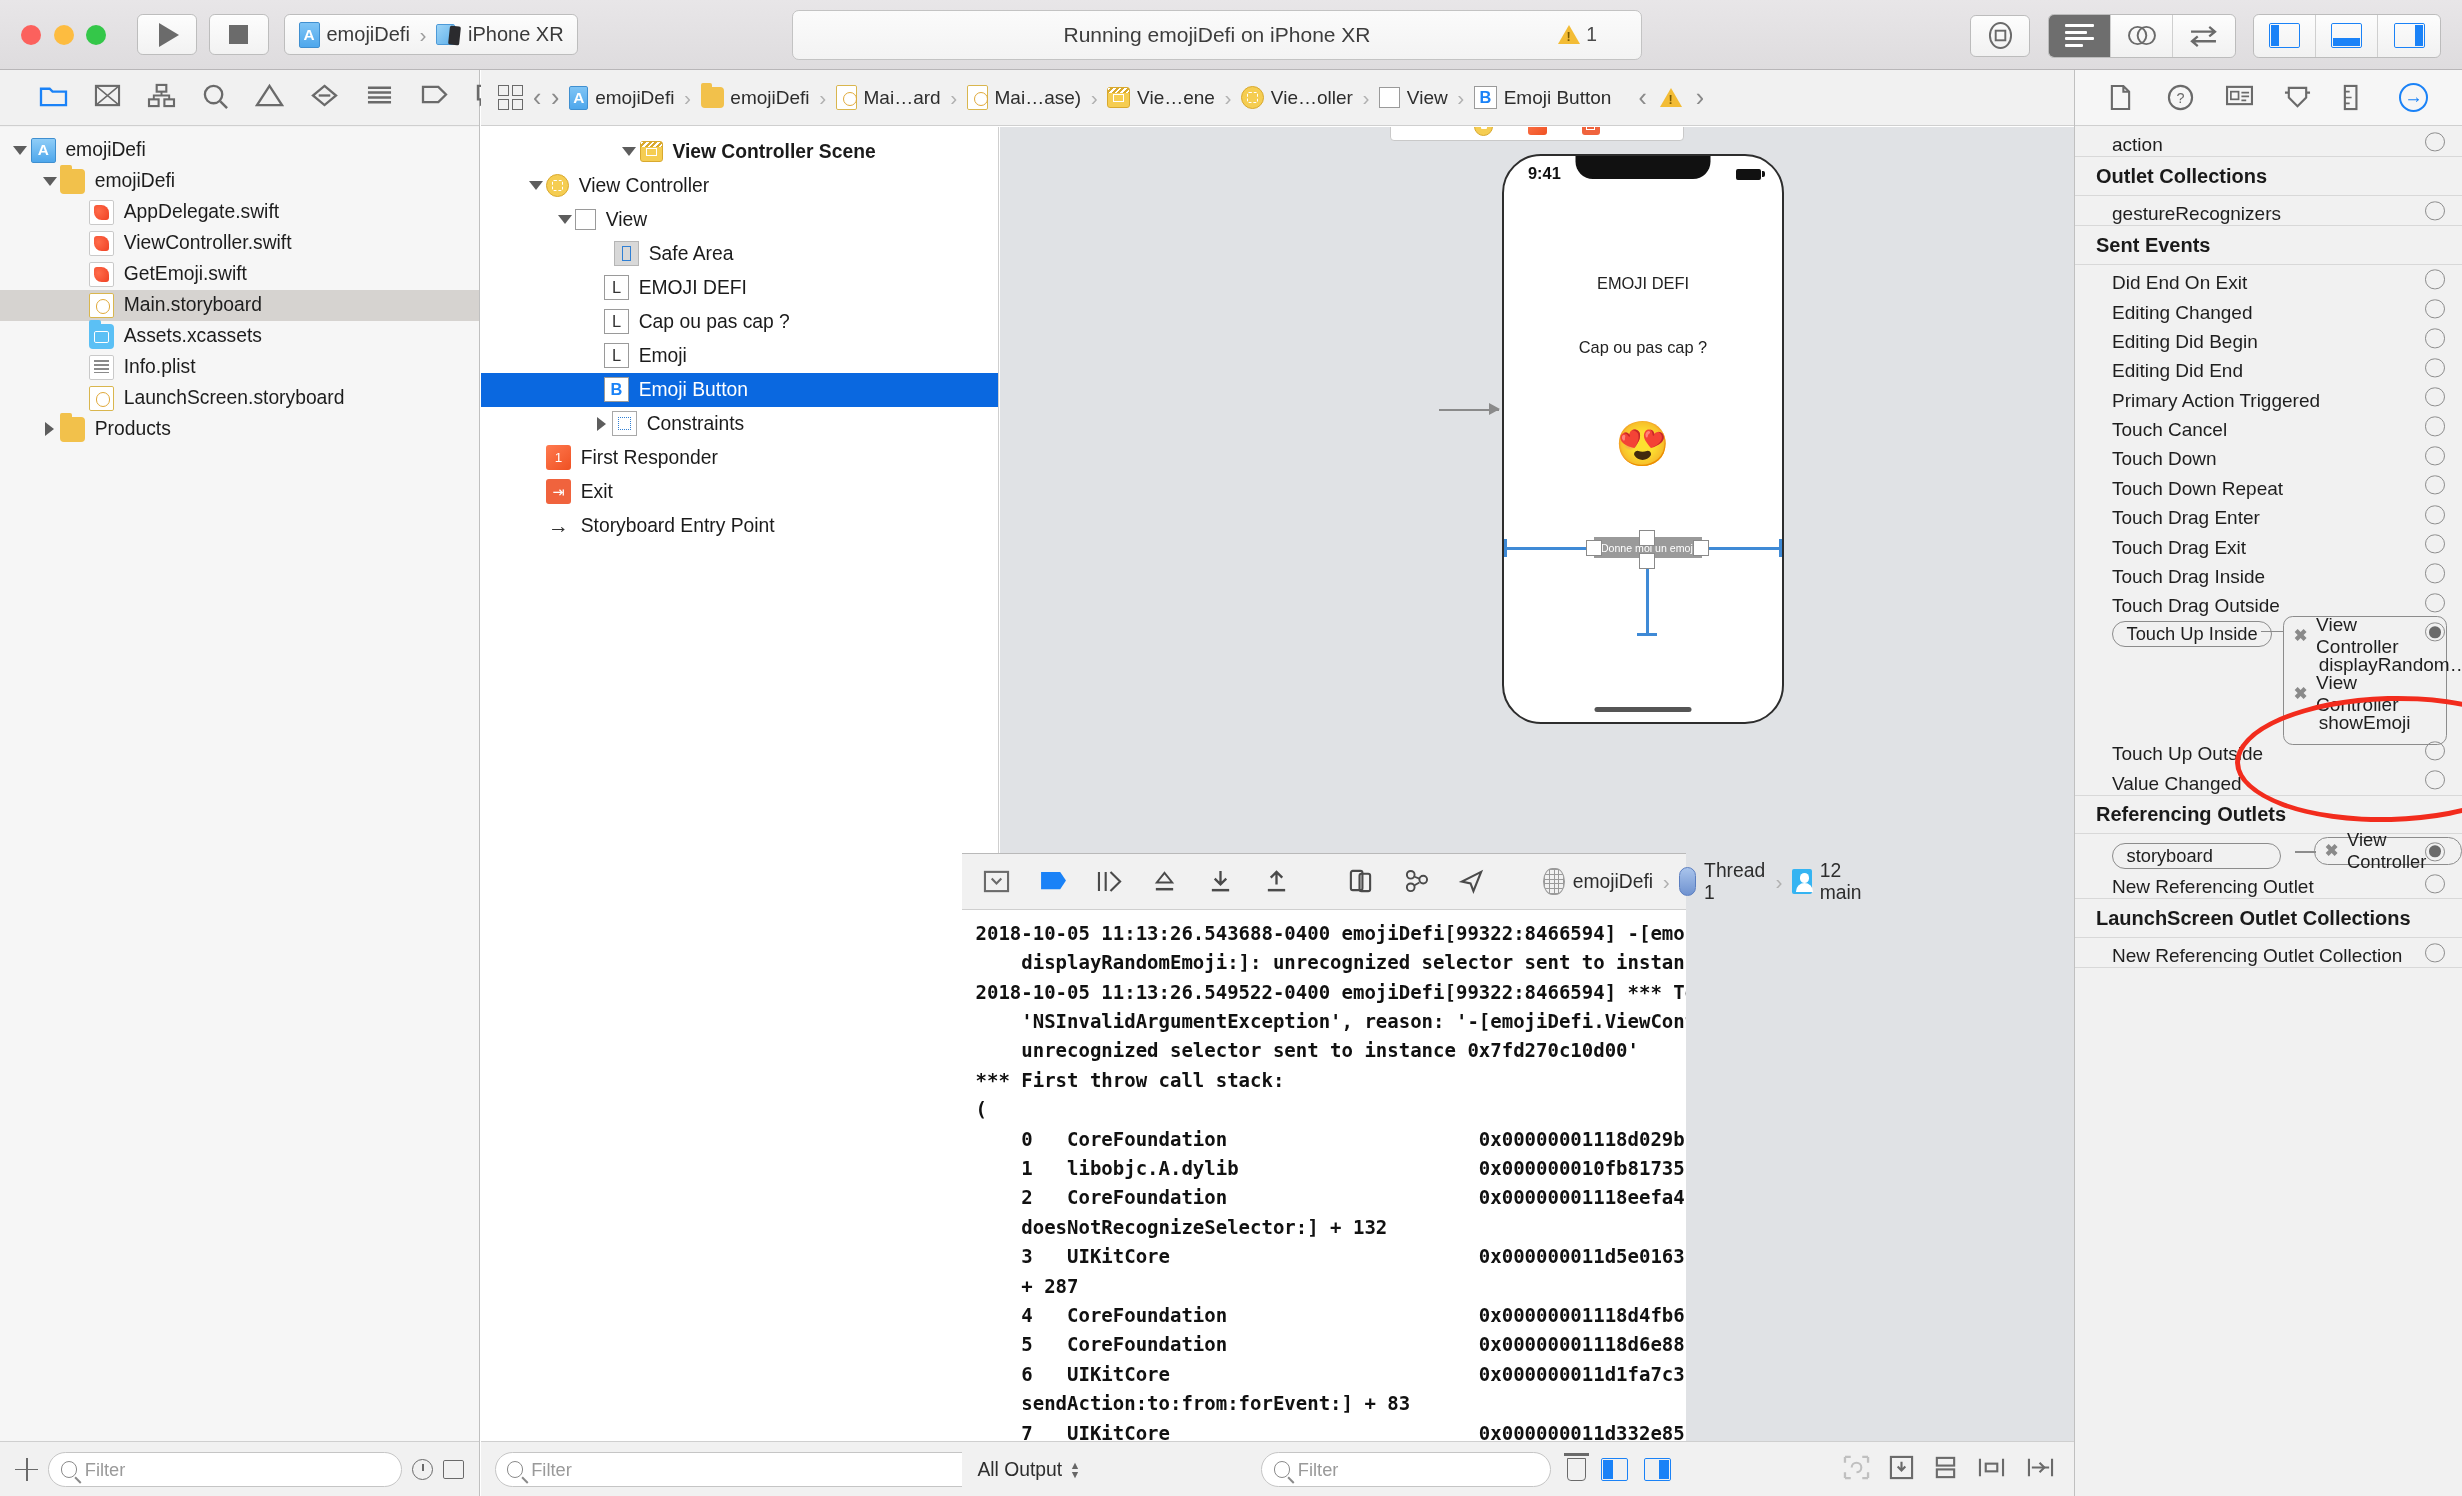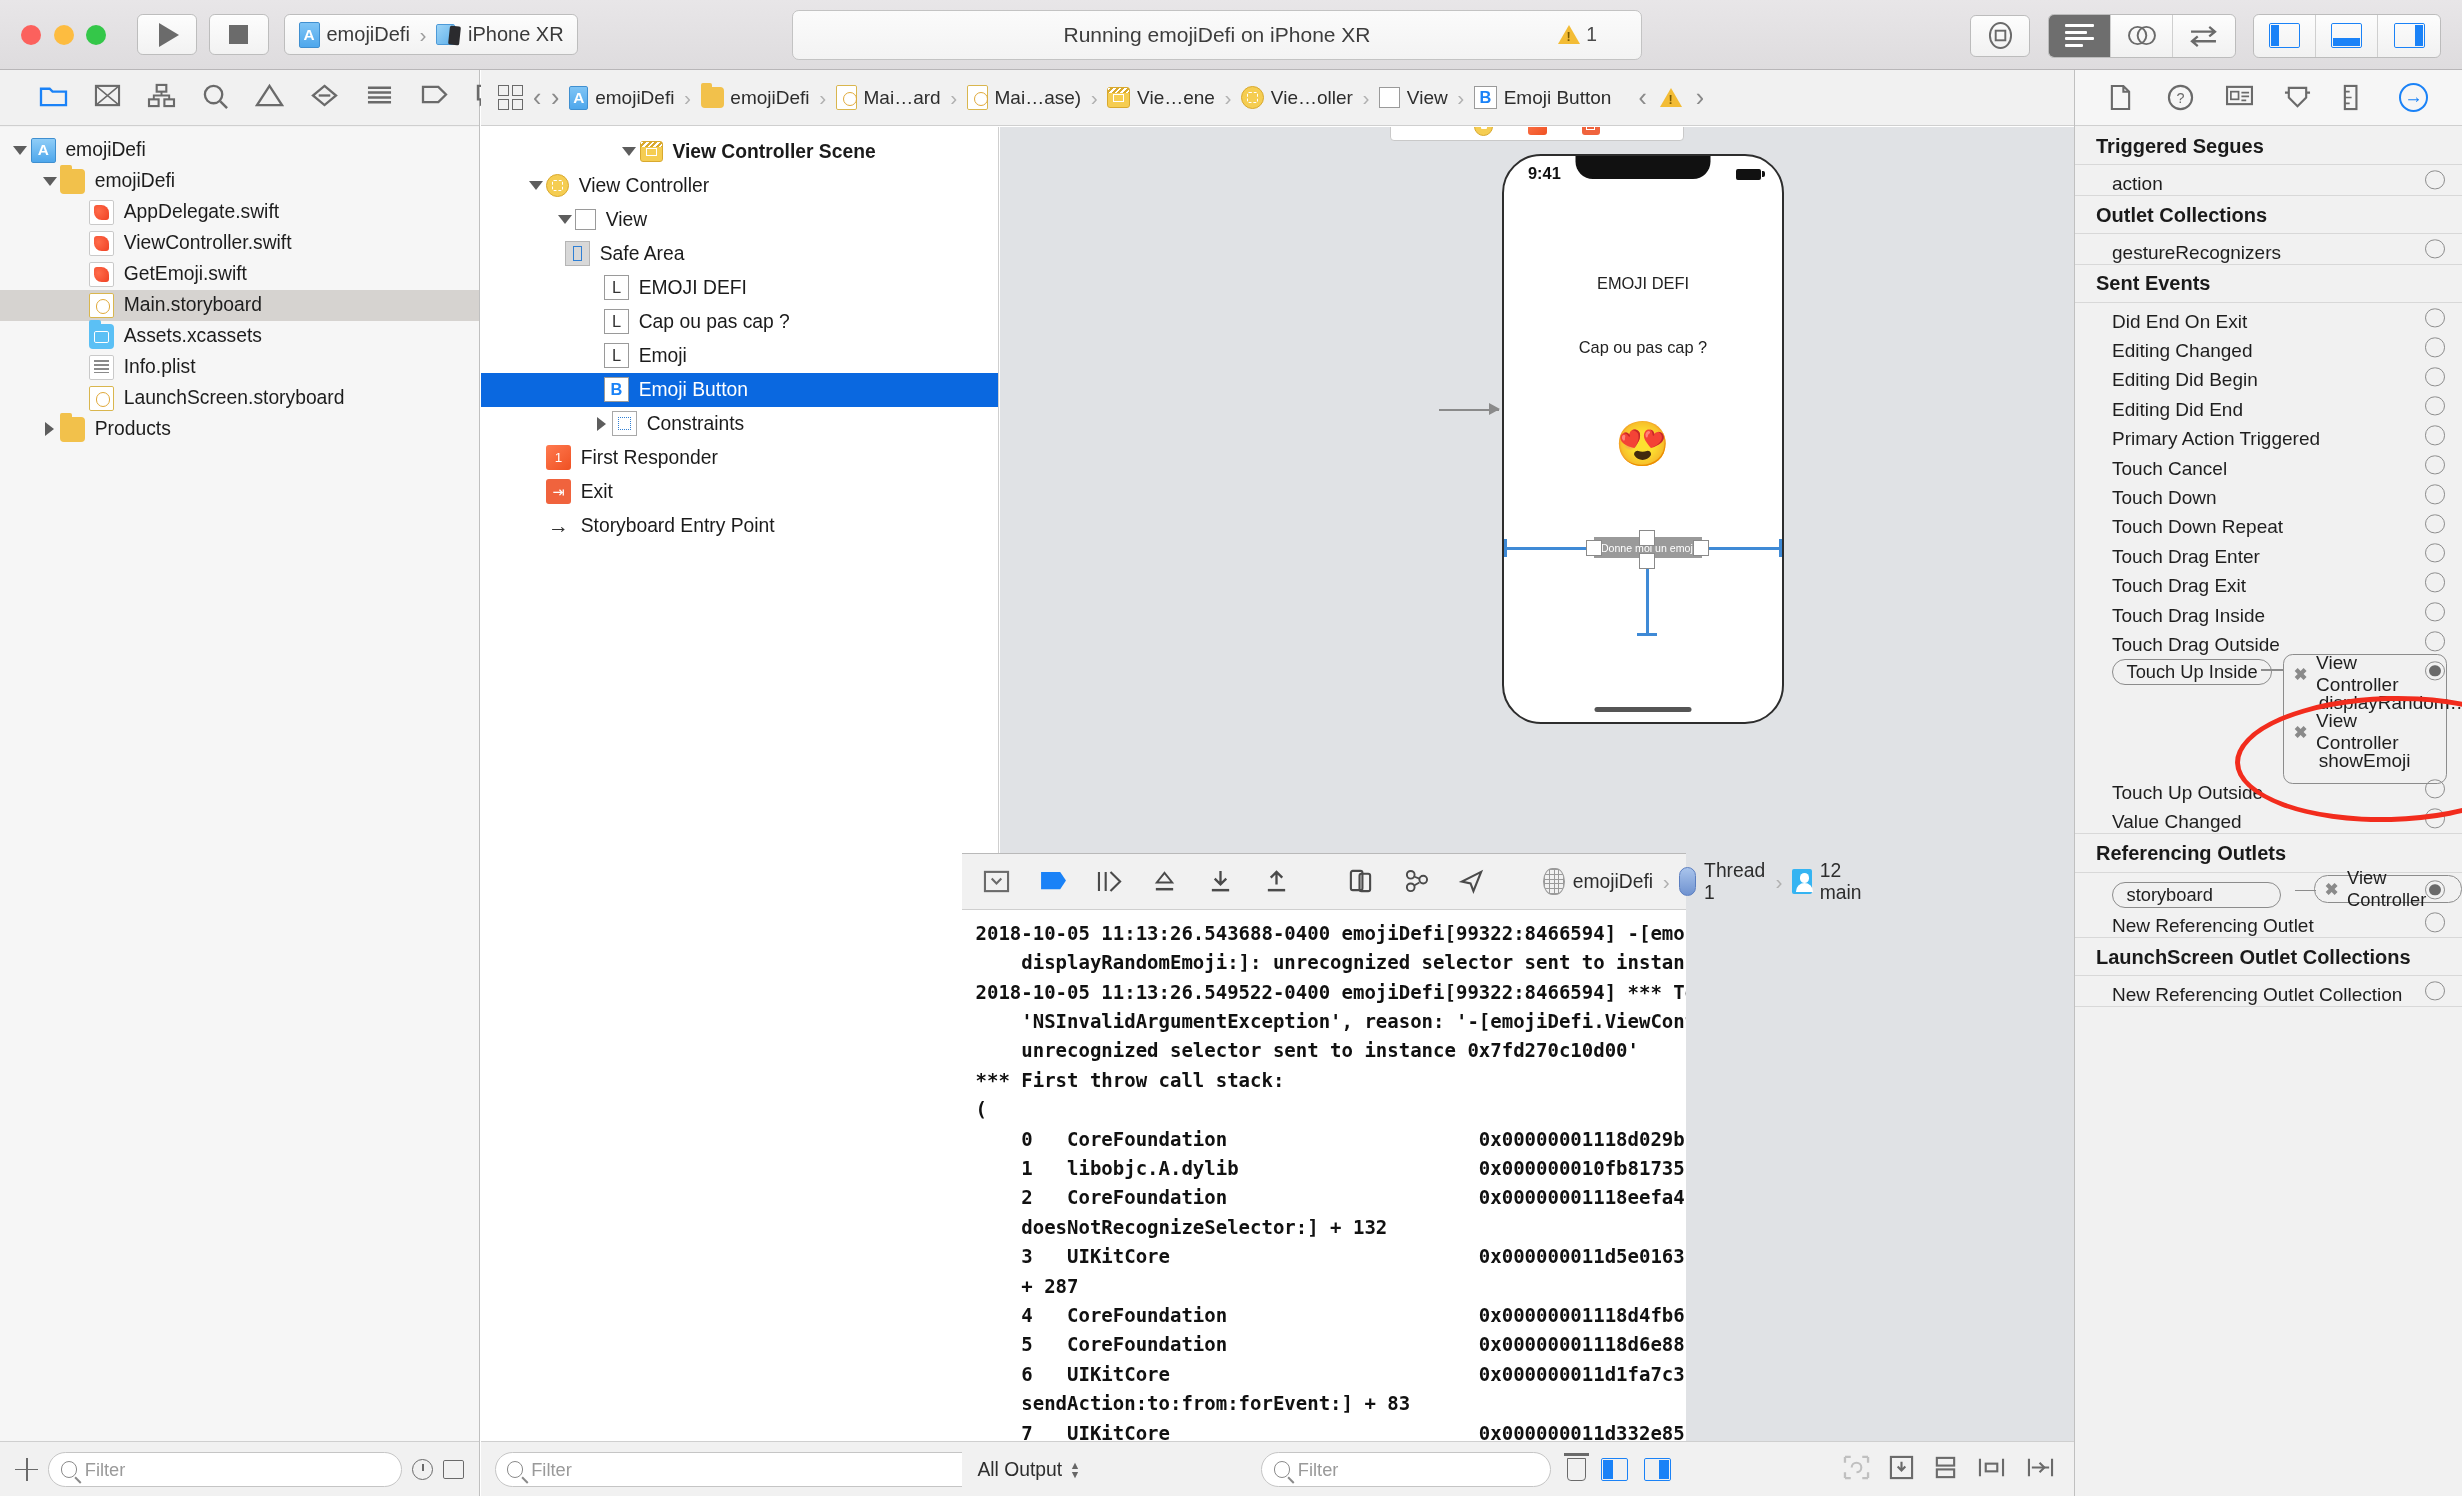--- a/index.html
+++ b/index.html
@@ -580,21 +580,21 @@
           <span class="vc-ico" style="margin-right: 9.7px;"></span>
           <span>View Controller</span>
         </div>
         <div class="orow" style="padding-left: 73px;">
           <span class="disc" style="flex: 0 0 auto;">
             <i class="tri-d"></i>
           </span>
           <span class="view-ico" style="margin-right: 9.7px;"></span>
           <span>View</span>
         </div>
-        <div class="orow" style="padding-left: 63px;">
+        <div class="orow" style="padding-left: 112px;">
           <span class="disc" style="flex: 0 0 auto;"></span>
           <span class="safe-ico">
             <i></i>
           </span>
           <span>Safe Area</span>
         </div>
         <div class="orow" style="padding-left: 102px;">
           <span class="disc" style="flex: 0 0 auto;"></span>
           <span class="l-ico">L</span>
           <span>EMOJI DEFI</span>
@@ -857,21 +857,20 @@
       <div class="it">
         <svg width="19.3" height="27" viewBox="0 0 20 28">
             <rect x="4" y="2" width="12" height="24" fill="none" stroke="#6a6a6a" stroke-width="2.2"></rect>
             <path d="M4 8h5 M4 14h7 M4 20h5" stroke="#6a6a6a" stroke-width="1.8"></path>
           </svg>
       </div>
       <div class="arrow-circ"></div>
     </div>
 
     <div class="insp-body" id="insp-body">
-        <div class="sec-head">Triggered Segues</div>
         <div class="conn-row">
           <span>action</span>
           <span class="well"></span>
         </div>
         <div class="sec-div"></div>
         <div class="sec-head">Outlet Collections</div>
         <div class="conn-row">
           <span>gestureRecognizers</span>
           <span class="well"></span>
         </div>

